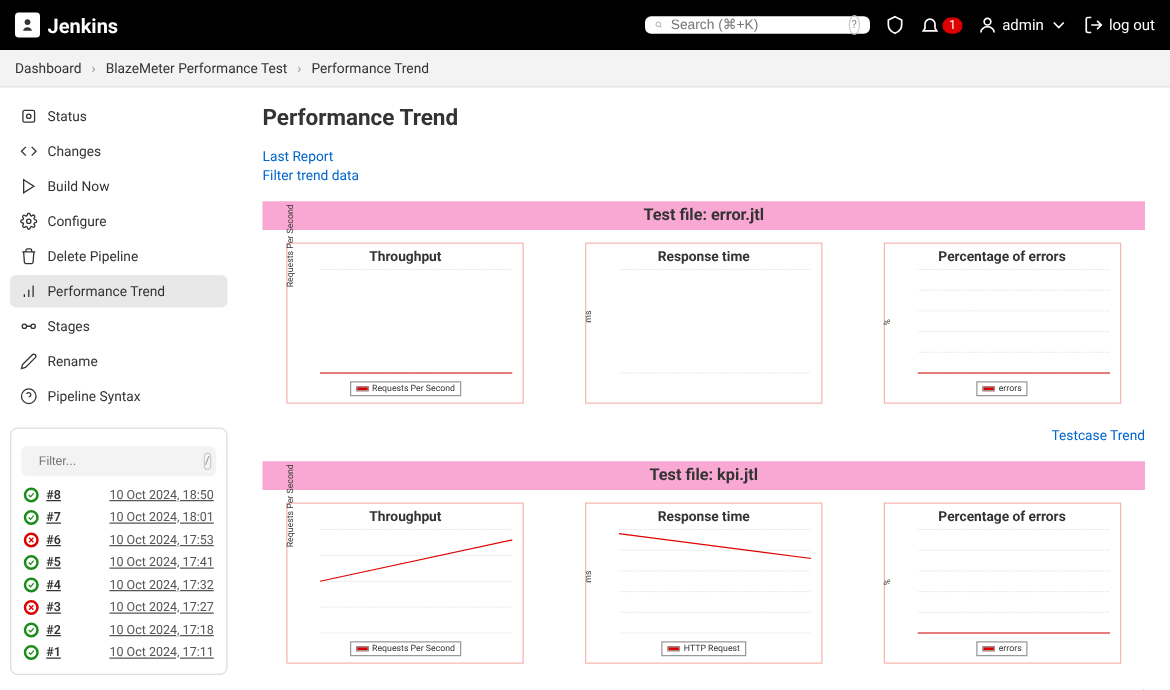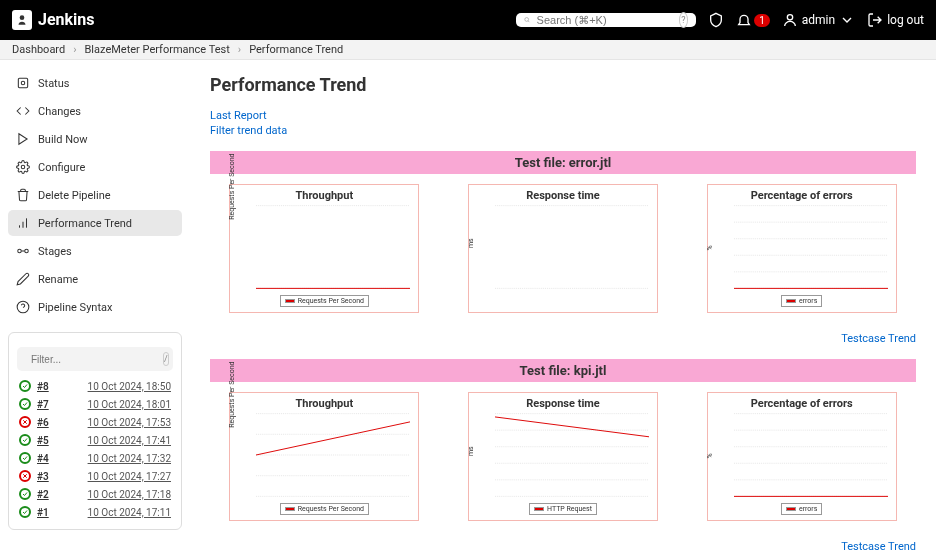--- a/index.html
+++ b/index.html
@@ -1,28 +1,28 @@
 <!DOCTYPE html>
 <html><head>
 <meta charset="utf-8">
 <style>
 *{box-sizing:border-box;margin:0;padding:0}
 body{font-family:-apple-system,BlinkMacSystemFont,"Segoe UI",Roboto,sans-serif;font-size:12px;color:#333;background:#fff}
 .topbar{background:#000;height:40px;display:flex;align-items:center;padding:0 12px;color:#fff}
-.logo{display:flex;align-items:flex-start;font-weight:bold;font-size:16px}
+.logo{display:flex;align-items:center;font-weight:bold;font-size:16px}
 .logo-img{width:20px;height:20px;margin-right:6px;background:#fff;border-radius:3px;display:inline-flex;align-items:center;justify-content:center}
 .logo-img svg{width:14px;height:14px}
 .topbar-spacer{flex:1}
 .search-box{background:#fff;border-radius:5px;height:14px;width:180px;display:flex;align-items:center;padding:0 8px;color:#888}
 .search-box input{border:none;outline:none;flex:1;font-size:11px;margin-left:6px;color:#333}
 .kbd-hint{border:1px solid #ccc;border-radius:50%;width:16px;height:16px;display:flex;align-items:center;justify-content:center;font-size:9px;color:#888}
 .top-icon{margin-left:12px;display:flex;align-items:center;color:#fff;font-size:12px;cursor:pointer}
 .top-icon svg{width:16px;height:16px;stroke:#fff;fill:none;stroke-width:2}
 .alert-badge{background:#d00;color:#fff;border-radius:8px;padding:1px 5px;font-size:10px;margin-left:2px}
-.breadcrumbs{background:#f3f3f3;height:20px;display:flex;align-items:center;padding:0 12px;font-size:11px;border-bottom:1px solid #e5e5e5}
+.breadcrumbs{background:#f3f3f3;height:30px;display:flex;align-items:center;padding:0 12px;font-size:11px;border-bottom:1px solid #e5e5e5}
 .breadcrumbs a{color:#333;text-decoration:none;cursor:pointer}
 .bc-sep{margin:0 8px;color:#999}
 .main{display:flex}
 .sidebar{width:190px;padding:10px 8px}
 .side-item{display:flex;align-items:center;padding:6px 8px;border-radius:5px;cursor:pointer;font-size:11px;margin-bottom:2px}
 .side-item.active{background:#e8e8e8}
 .side-item .ic{width:14px;height:14px;margin-right:8px;display:inline-flex;align-items:center;justify-content:center}
 .side-item .ic svg{width:14px;height:14px;stroke:#333;fill:none;stroke-width:1.8}
 .build-history{border:1px solid #ddd;border-radius:6px;margin-top:12px;padding:8px}
 .bh-header{display:flex;align-items:center;padding:4px 2px}

